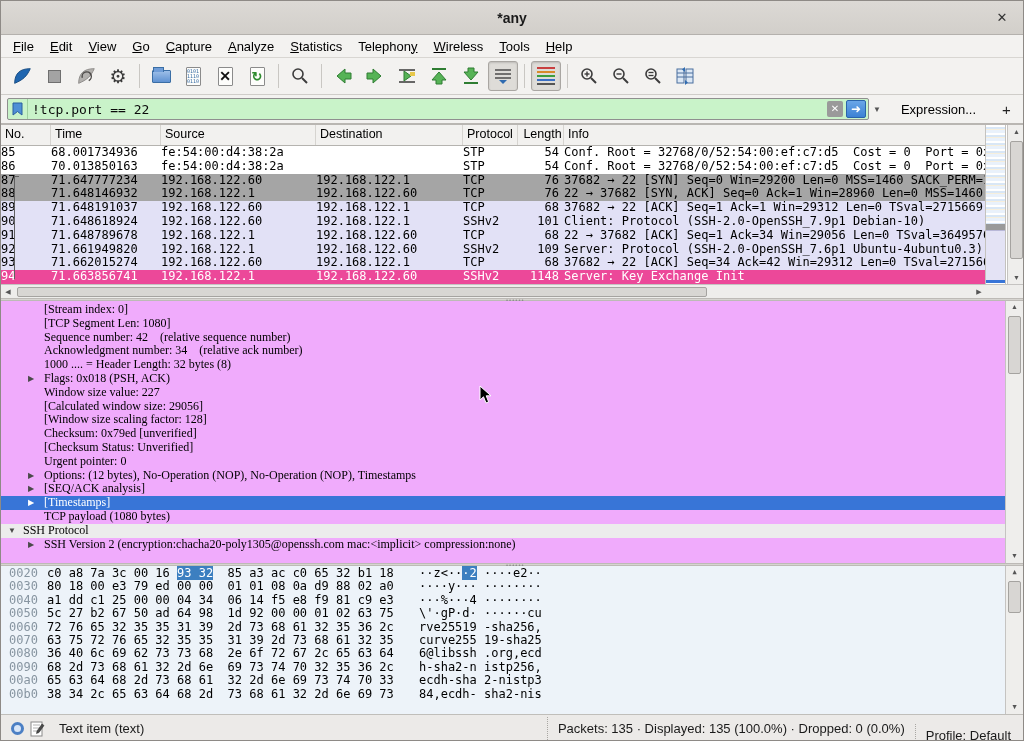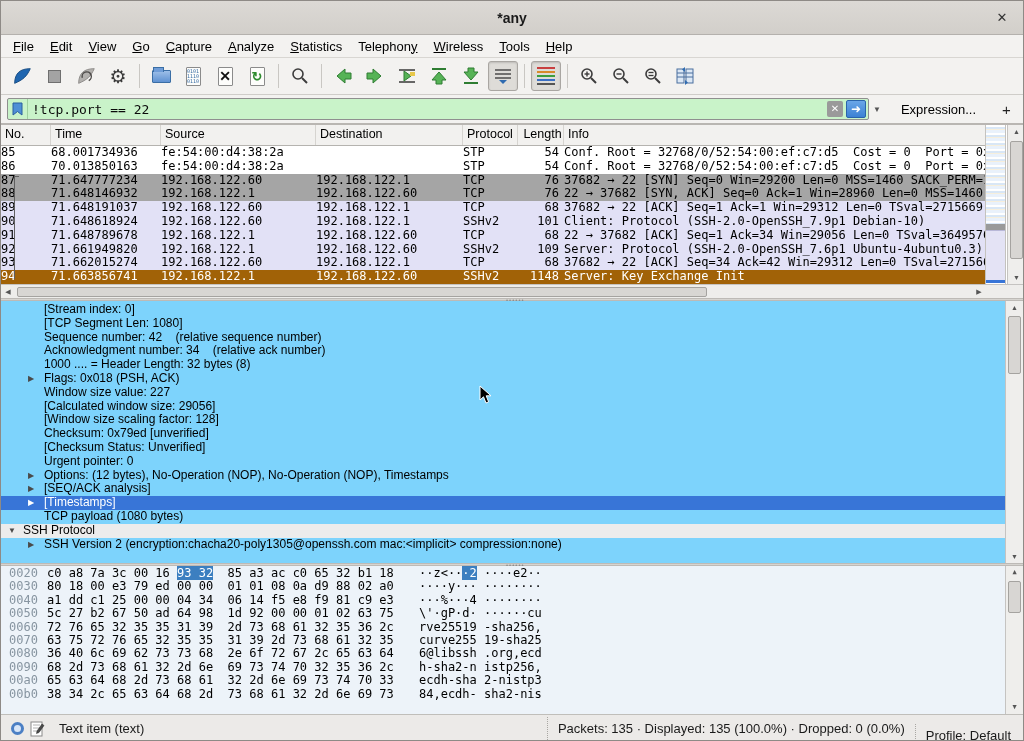--- a/index.html
+++ b/index.html
@@ -67,21 +67,21 @@
   .c-no { width:50px; text-align:left; padding-right:7px; flex:none; }
   .c-time { width:110px; flex:none; }
   .c-src { width:155px; flex:none; }
   .c-dst { width:147px; flex:none; }
   .c-proto { width:55px; flex:none; }
   .c-len { width:46px; text-align:right; padding-right:5px; flex:none; }
   .c-info { flex:1; }
   .r-white { background:#ffffff; }
   .r-gray { background:#a5a5a5; }
   .r-lav { background:#e2e1f6; }
-  .r-sel { background:#a16207; color:#fff; }
+  .r-sel { background:#ec4899; color:#fff; }
   .stream-line { position:absolute; left:13px; top:30px; height:103px; border-left:1px solid #5f5f5f; }
   .stream-corner { position:absolute; left:13px; top:30px; width:5px; border-top:1px solid #5f5f5f; }
   .hscroll { position:absolute; left:0; top:159px; width:985px; height:14px; background:#eeedeb; border-top:1px solid #c5c3c1;
     display:flex; align-items:center; }
   .harrow { width:14px; text-align:center; font-size:7px; color:#555; flex:none; }
   .hthumb { margin-left:2px; width:690px; height:10px; background:#d8d6d3; border:1px solid #a5a3a0; border-radius:2px; }
   .hspacer { flex:1; }
   .minimap { position:absolute; left:985px; top:0; width:20px; height:159px; border-right:1px solid #c4c2be; overflow:hidden; background:#fff; }
   .mm-stripes { height:99px; background:repeating-linear-gradient(180deg,#ffffff 0 2px,#d9e7f6 2px 4px,#f7efdc 4px 5px,#e9f1fb 5px 8px); }
   .mm-band { height:6px; background:#9a9a9a; }
@@ -91,22 +91,22 @@
   .vs-up,.vs-dn { position:absolute; left:0; width:100%; height:13px; text-align:center; font-size:7px; color:#555; line-height:13px; }
   .vs-up { top:0; } .vs-dn { bottom:0; }
   .vs-thumb { position:absolute; left:2px; width:13px; background:#d8d6d3; border:1px solid #a5a3a0; border-radius:2px; }
   .corner { position:absolute; left:985px; top:159px; width:39px; height:14px; background:#eeedeb; border-top:1px solid #c5c3c1; }
 
   
   .splitter { position:absolute; left:0; width:100%; height:3px; background:#d6d4d0; border-top:1px solid #bdbab6; border-bottom:1px solid #bdbab6; }
   .grip { position:absolute; left:505px; top:0px; color:#8a8a8a; font-size:6px; letter-spacing:1px; line-height:3px; }
 
   
-  .detailspane { position:absolute; top:300px; left:0; width:100%; height:262px; background:#7dd3fc; overflow:hidden;
-    font-family:Liberation Sans, sans-serif; font-size:12px; }
+  .detailspane { position:absolute; top:300px; left:0; width:100%; height:262px; background:#f0abfc; overflow:hidden;
+    font-family:Liberation Serif, serif; font-size:12px; }
   .dbody { position:absolute; left:0; top:2px; width:1004px; }
   .drow { position:relative; height:13.8px; line-height:13.8px; white-space:pre; overflow:hidden; padding-left:43px; }
   .drow.top { padding-left:22px; }
   .drow .tri { position:absolute; left:27px; top:0; font-size:8px; color:#4a4a4a; }
   .drow.top .tri { left:7px; }
   .drow.sel { background:#3875d7; color:#fff; }
   .drow.sel .tri { color:#fff; }
   .drow.shade { background:#ececec; }
   .dvscroll { position:absolute; right:0; top:0; width:18px; height:262px; background:#efeeec; border-left:1px solid #c5c3c1; }
 

